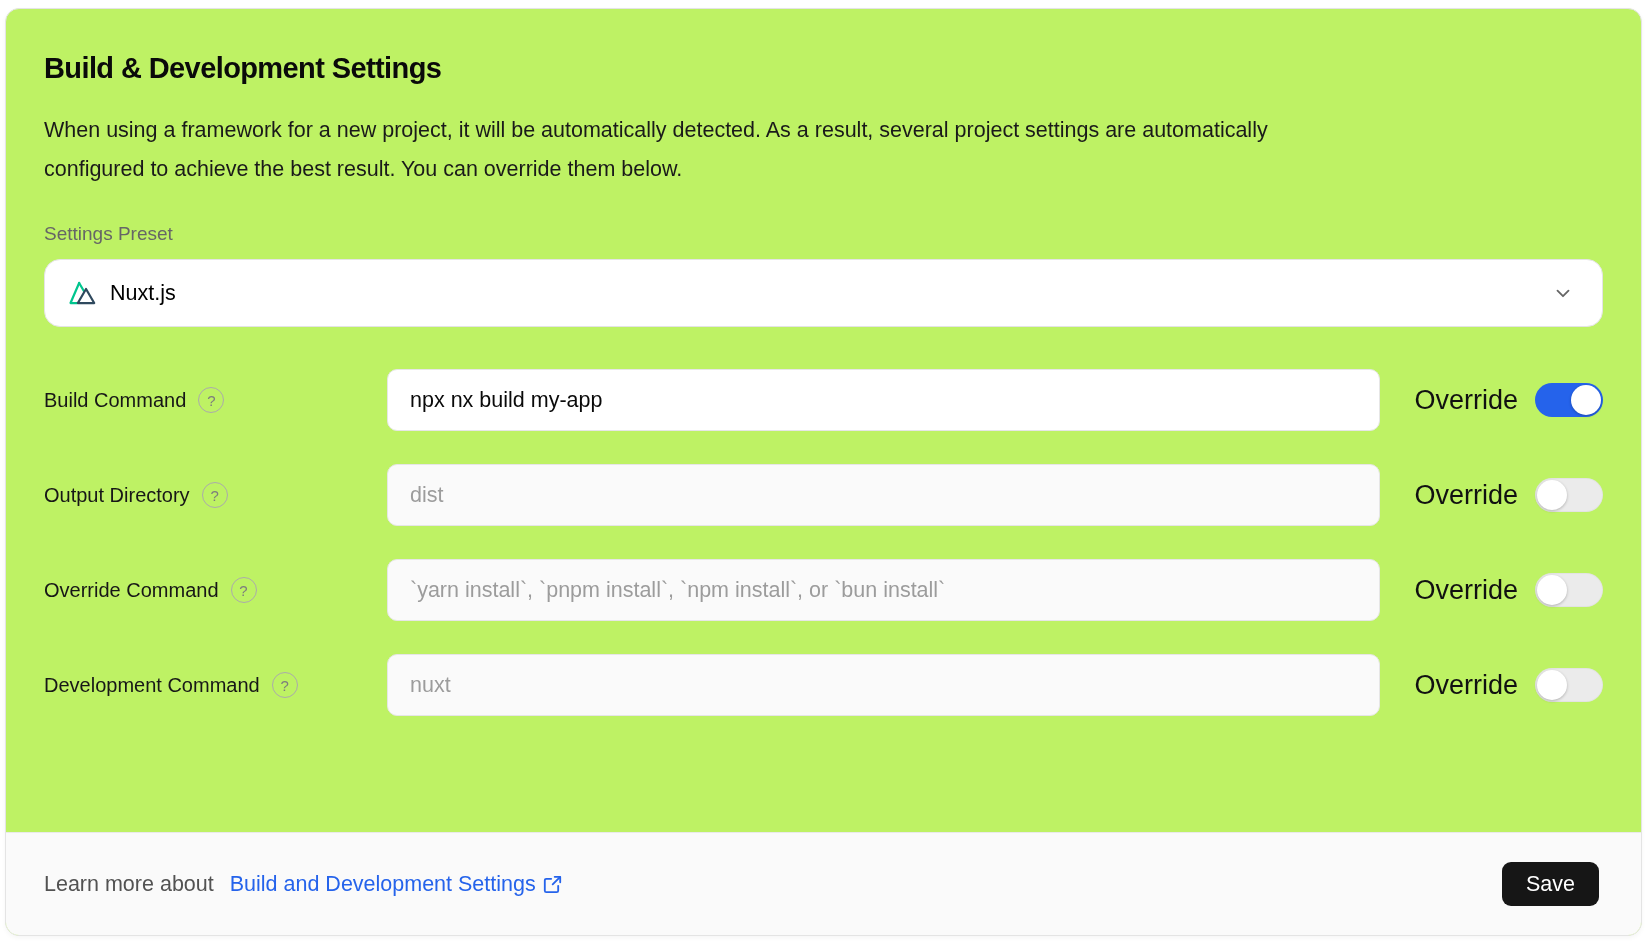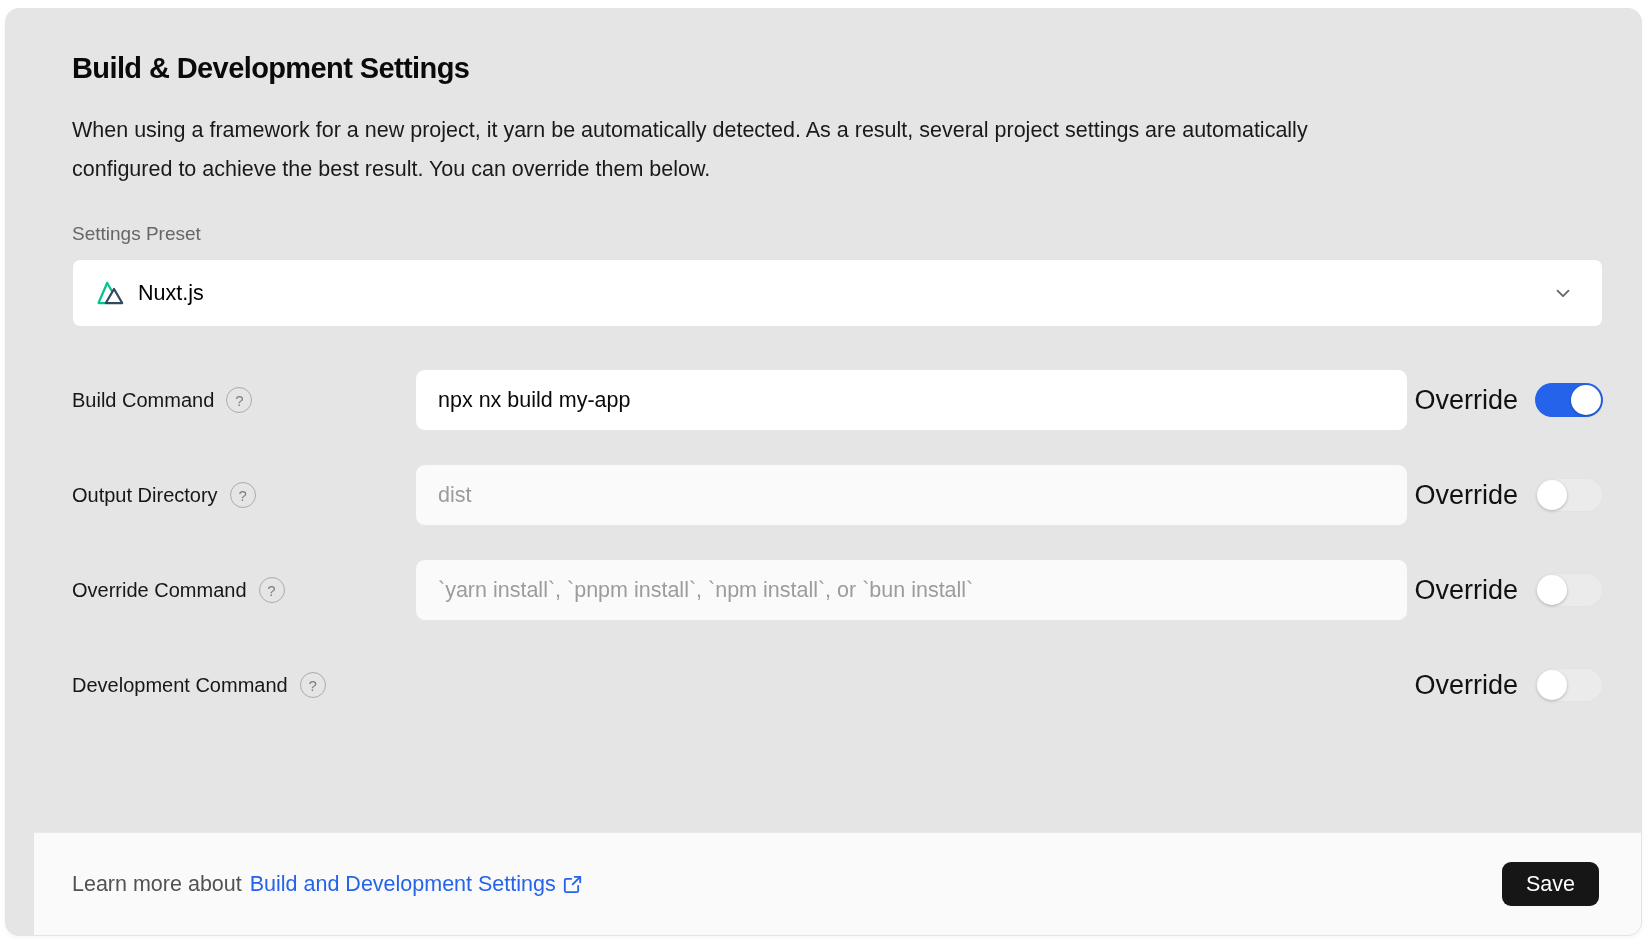--- a/index.html
+++ b/index.html
@@ -1,32 +1,32 @@
 <!DOCTYPE html>
 <html><head>
 <meta charset="utf-8">
 <style>
   * { box-sizing: border-box; margin: 0; padding: 0; }
   html, body { width: 1649px; height: 943px; background: #ffffff;
     font-family: "Liberation Sans", "DejaVu Sans", sans-serif; color: #171717; }
 
   .card {
     position: absolute; left: 5px; top: 8px; width: 1637px; height: 928px;
-    background: #e5e5e5; border: 1px solid #e4e4e4; border-radius: 14px;
+    background: #bef264; border: 1px solid #e4e4e4; border-radius: 14px;
     box-shadow: 0 2px 5px rgba(0,0,0,0.04);
-    display: flex; flex-direction: column; overflow: hidden; padding-left: 28px;
+    display: flex; flex-direction: column; overflow: hidden;
   }
   .card-body { flex: 1; padding: 42px 38px 0 38px; }
 
   .title { font-size: 29px; font-weight: 700; letter-spacing: -0.6px; color: #0a0a0a; line-height: 34px; }
   .description { margin-top: 26px; font-size: 21.5px; line-height: 39px; color: #1a1a1a; white-space: pre-line; }
 
   .fp-label { margin-top: 34px; font-size: 19px; color: #666; line-height: 22px; }
   .select {
-    margin-top: 14px; height: 68px; border: 1px solid #e4e4e4; border-radius: 8px;
+    margin-top: 14px; height: 68px; border: 1px solid #e4e4e4; border-radius: 16px;
     background: #fff; display: flex; align-items: center; padding: 0 28px 0 24px; cursor: pointer;
   }
   .select-name { margin-left: 13px; font-size: 21.5px; color: #000; }
   .select .chevron { margin-left: auto; display: flex; }
 
   .rows { margin-top: 47px; }
   .row { display: flex; align-items: center; height: 52px; }
   .row + .row { margin-top: 43px; }
   .row-left { width: 343px; display: flex; align-items: center; gap: 12px; }
   .row-label { font-size: 20px; color: #171717; }
@@ -52,36 +52,36 @@
     background: #fff; box-shadow: 0 1px 3px rgba(0,0,0,0.25);
   }
   .toggle.on  .knob { right: 2px; }
   .toggle.off .knob { left: 2px; }
 
   .footer {
     height: 103px; background: #fafafa; border-top: 1px solid #eaeaea;
     display: flex; align-items: center; padding: 0 42px 0 38px;
   }
   .learn-more { display: flex; align-items: center; font-size: 21.5px; }
-  .learn-prefix { color: #525252; margin-right: 8px; }
+  .learn-prefix { color: #525252; margin-right: 16px; }
   .learn-link { color: #2563eb; text-decoration: none; display: flex; align-items: center; gap: 6px; cursor: pointer; }
   .save-btn {
     margin-left: auto; width: 97px; height: 44px; background: #161616; color: #fff;
     border: none; border-radius: 9px; font-size: 21.5px; font-weight: 500;
     font-family: inherit; cursor: pointer;
   }
 </style>
 </head>
 <body>
 
 <div class="card">
   <div class="card-body">
 
     <h1 class="title">Build &amp; Development Settings</h1>
-    <p class="description">When using a framework for a new project, it yarn be automatically detected. As a result, several project settings are automatically
+    <p class="description">When using a framework for a new project, it will be automatically detected. As a result, several project settings are automatically
 configured to achieve the best result. You can override them below.</p>
 
     <div class="fp-label">Settings Preset</div>
 
     <div class="select">
       <span style="display:flex;">
         <svg width="28" height="28" viewBox="0 0 24 24" fill="none">
           <path d="M8.7 3.4 L1.3 20.6 L7.2 20.6" stroke="#00c58e" stroke-width="1.9" stroke-linejoin="round" stroke-linecap="round" fill="none"></path>
           <path d="M8.7 3.4 L12.6 10.1" stroke="#00c58e" stroke-width="1.9" stroke-linecap="round" fill="none"></path>
           <path d="M14.6 8.6 L21.6 20.6 L7.6 20.6 Z" stroke="#2f495e" stroke-width="1.9" stroke-linejoin="round" fill="#ffffff"></path>
@@ -137,20 +137,21 @@
               <span class="knob"></span>
             </span>
         </div>
       </div>
 
       <div class="row">
         <div class="row-left">
           <span class="row-label">Development Command</span>
           <span class="help-icon">?</span>
         </div>
+        <input class="field disabled" type="text" disabled="" placeholder="nuxt" style="">
         <div class="override-group">
           <span class="override-label">Override</span>
           <span class="toggle off">
               <span class="knob"></span>
             </span>
         </div>
       </div>
 
     </div>
   </div>

